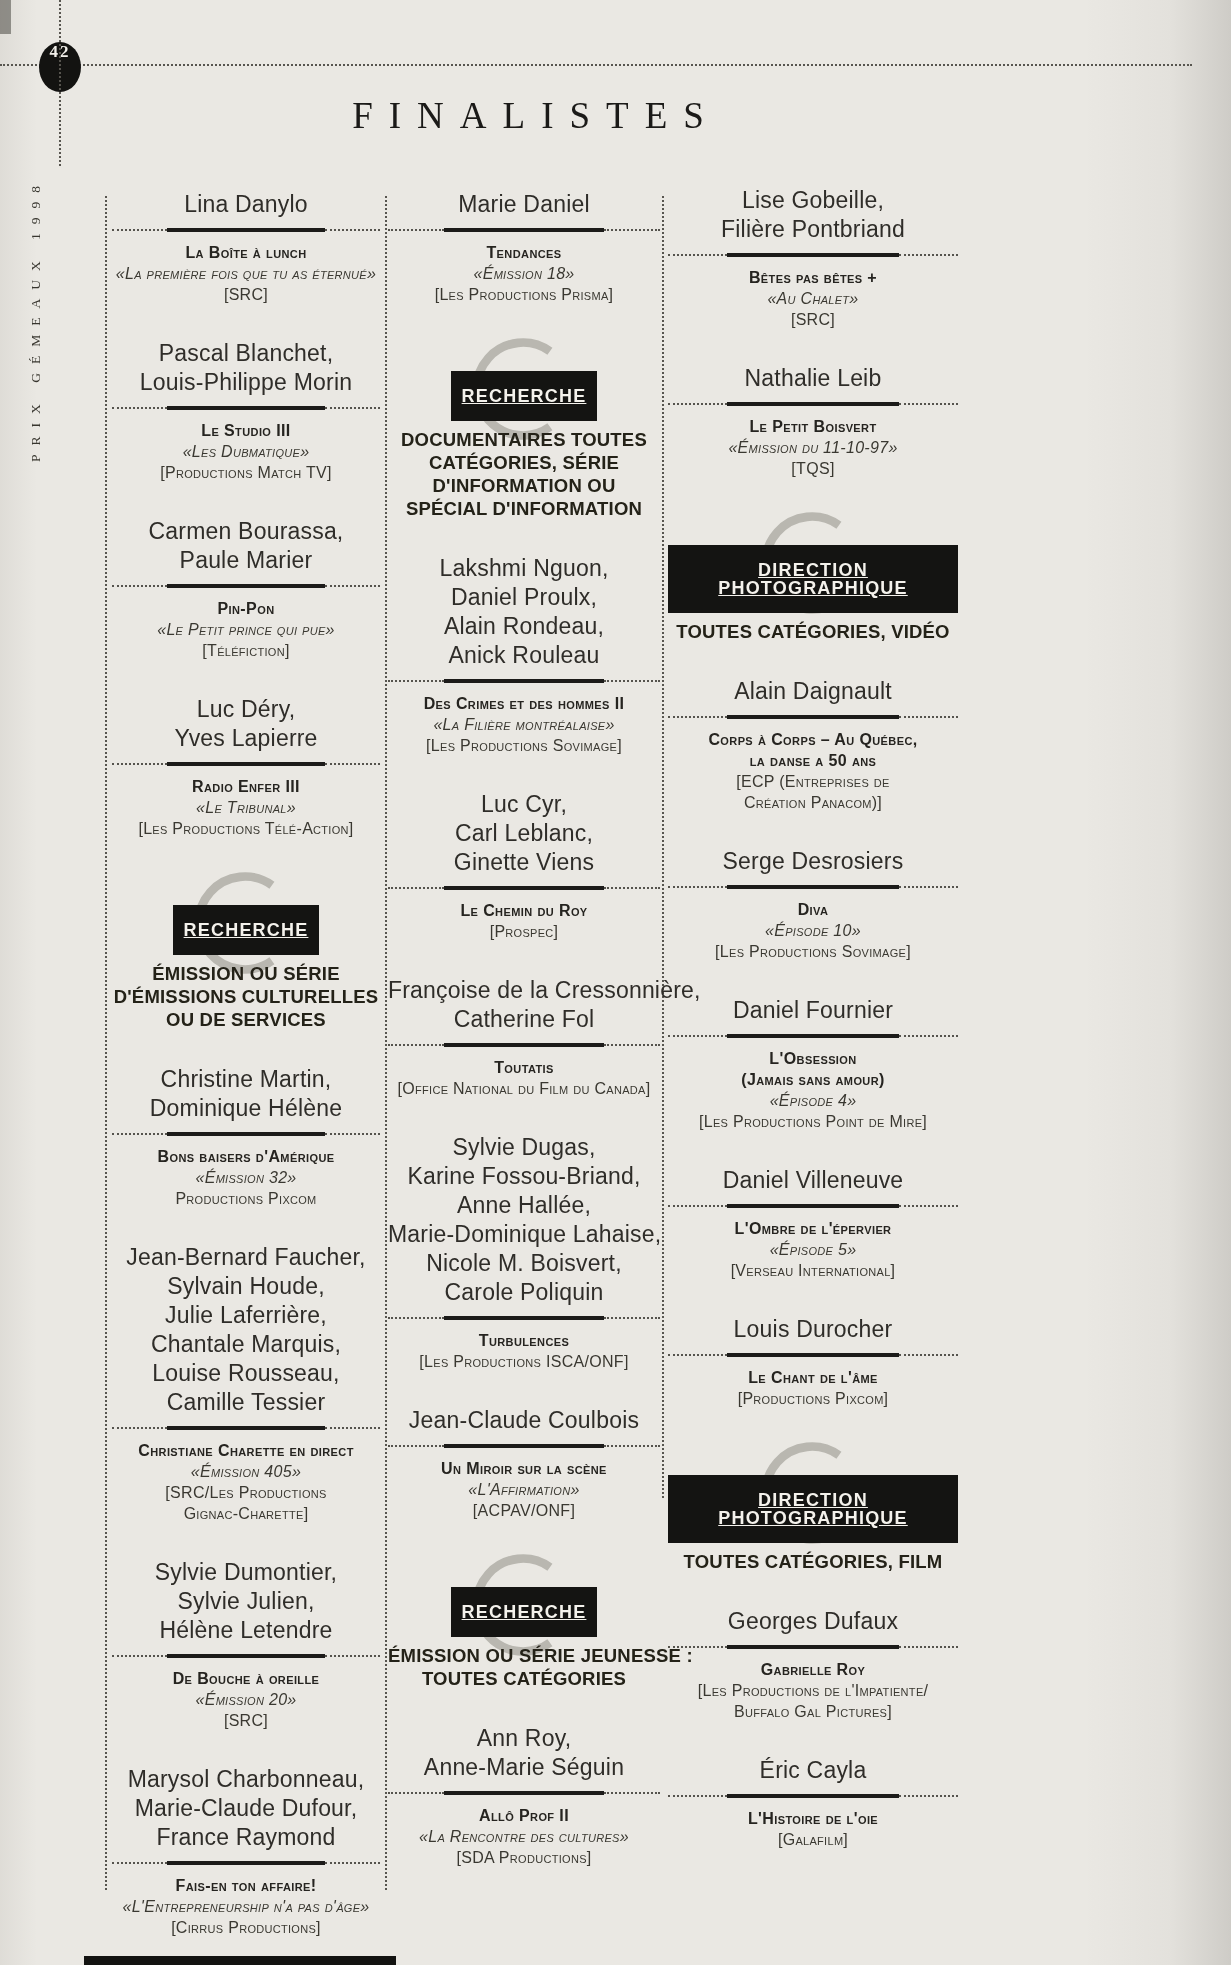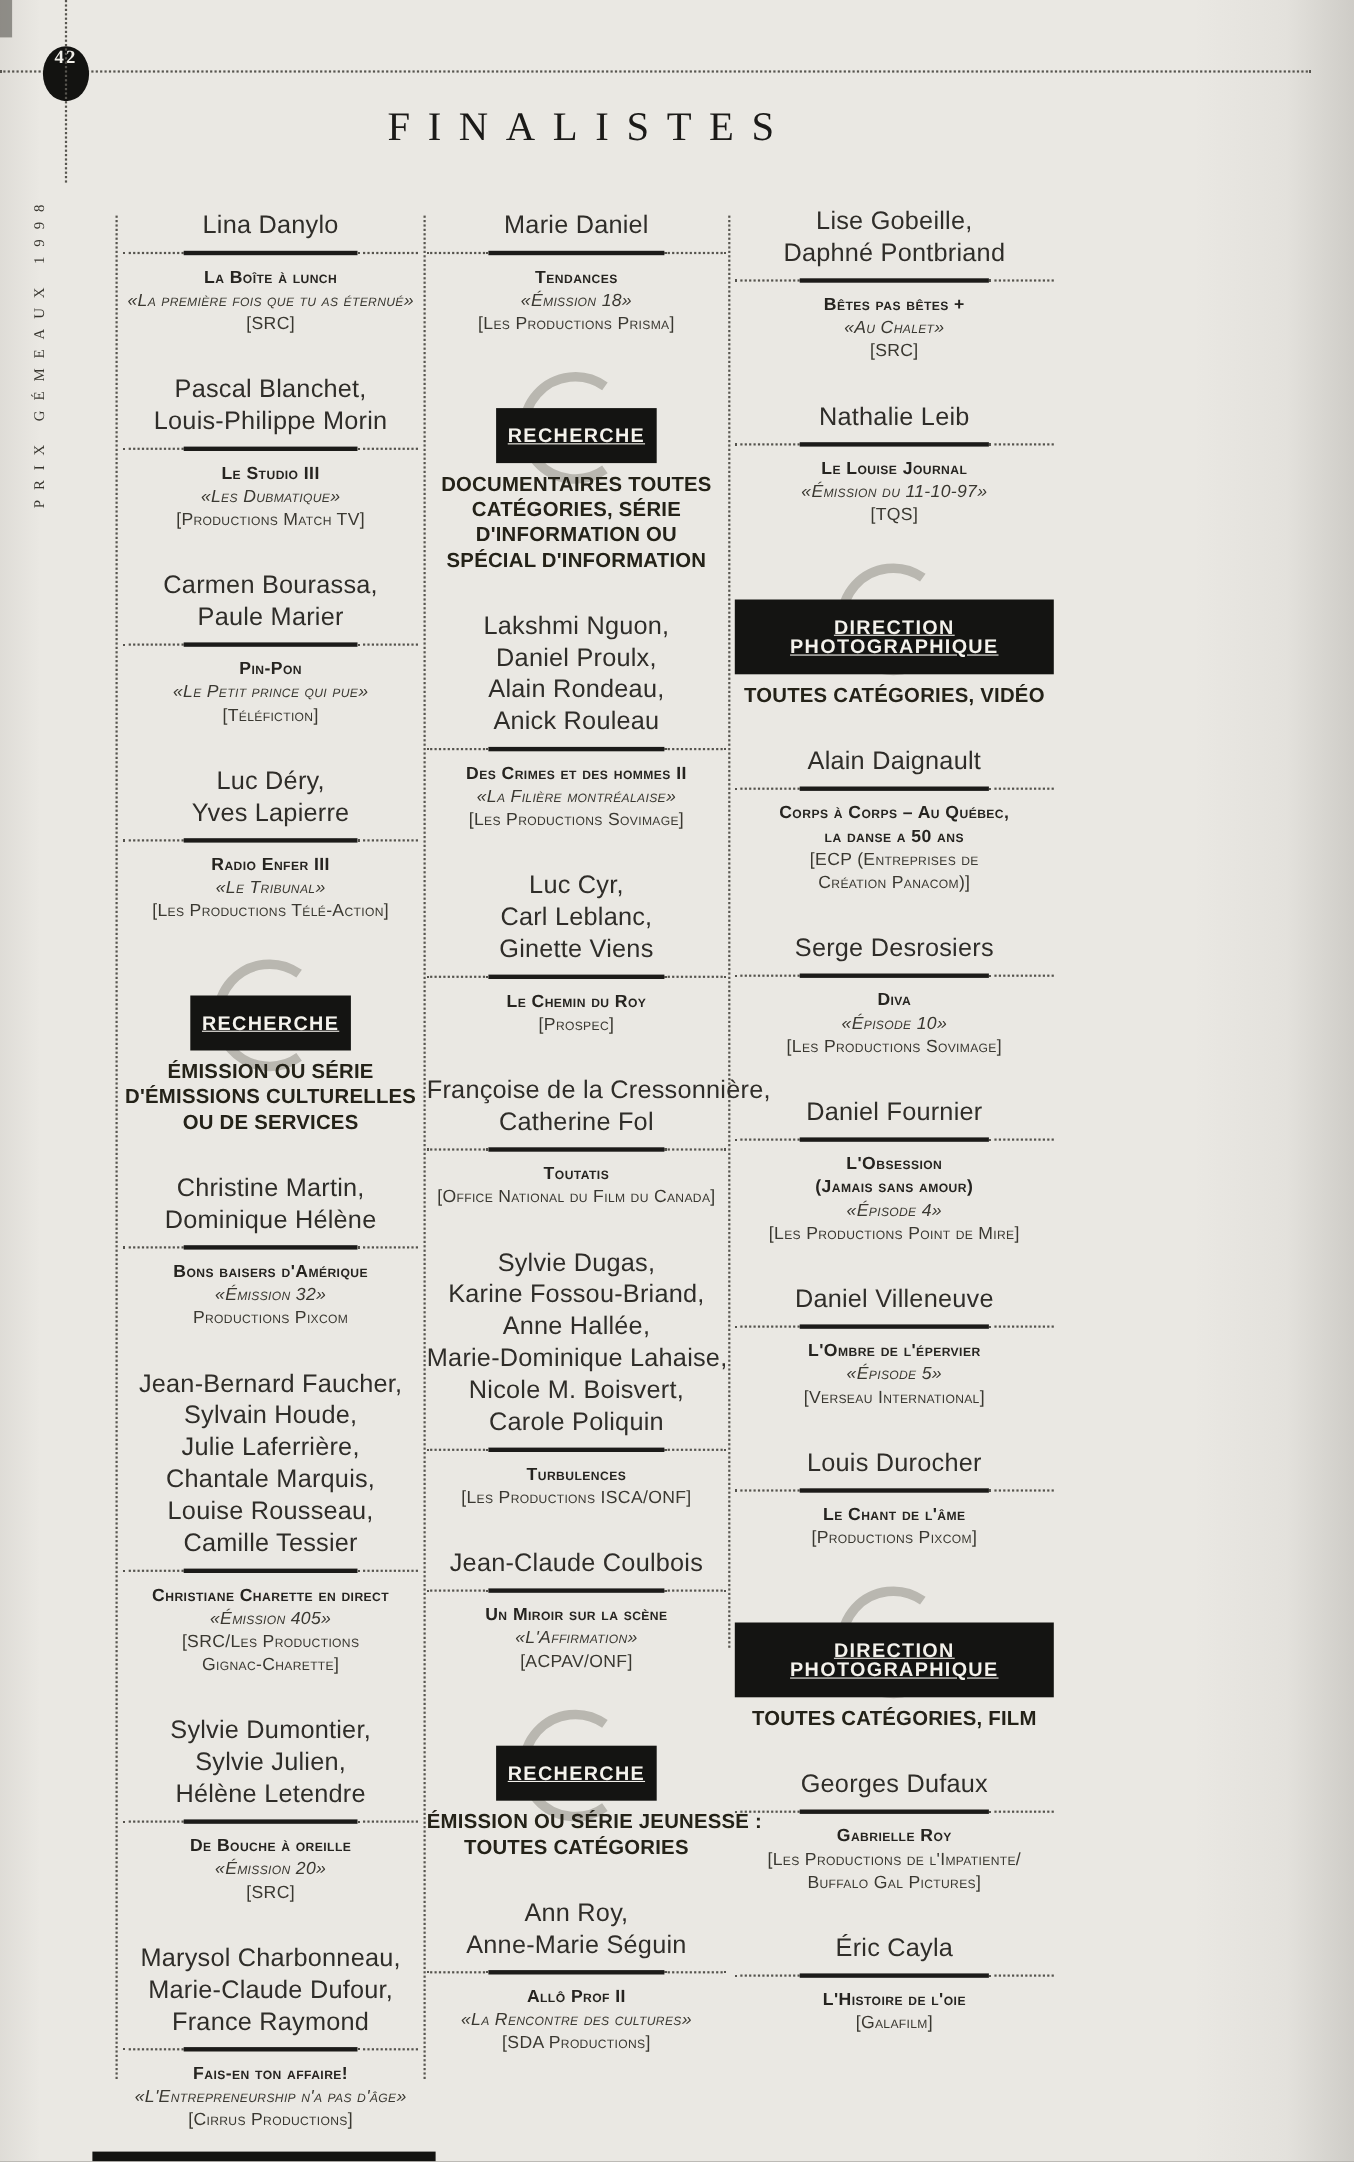--- a/index.html
+++ b/index.html
@@ -287,38 +287,38 @@
           <span class="dots"></span>
         </div>
         <div class="title-line">Allô Prof II</div>
         <div class="episode-line-text">«La Rencontre des cultures»</div>
         <div class="producer-line-text">[SDA Productions]</div>
       </div>
     </div>
   <div class="column col-3">
       <div class="entry">
         <div class="name-line">Lise Gobeille,</div>
-        <div class="name-line">Daphné Pontbriand</div>
+        <div class="name-line">Filière Pontbriand</div>
         <div class="sep">
           <span class="dots"></span>
           <span class="bar"></span>
           <span class="dots"></span>
         </div>
         <div class="title-line">Bêtes pas bêtes +</div>
         <div class="episode-line-text">«Au Chalet»</div>
         <div class="producer-line-text">[SRC]</div>
       </div>
       <div class="entry">
         <div class="name-line">Nathalie Leib</div>
         <div class="sep">
           <span class="dots"></span>
           <span class="bar"></span>
           <span class="dots"></span>
         </div>
-        <div class="title-line">Le Louise Journal</div>
+        <div class="title-line">Le Petit Boisvert</div>
         <div class="episode-line-text">«Émission du 11-10-97»</div>
         <div class="producer-line-text">[TQS]</div>
       </div>
       <div class="category"><div class="crescent"><svg viewBox="0 0 100 100" width="100%" height="100%">
             <path d="M74 15 A43 43 0 1 0 74 85" fill="none" stroke="#b9b7b0" stroke-width="8" stroke-linecap="butt"></path>
           </svg></div><div class="cat-label">DIRECTION PHOTOGRAPHIQUE</div><div class="cat-heading">TOUTES CATÉGORIES, VIDÉO</div></div>
       <div class="entry">
         <div class="name-line">Alain Daignault</div>
         <div class="sep">
           <span class="dots"></span>

